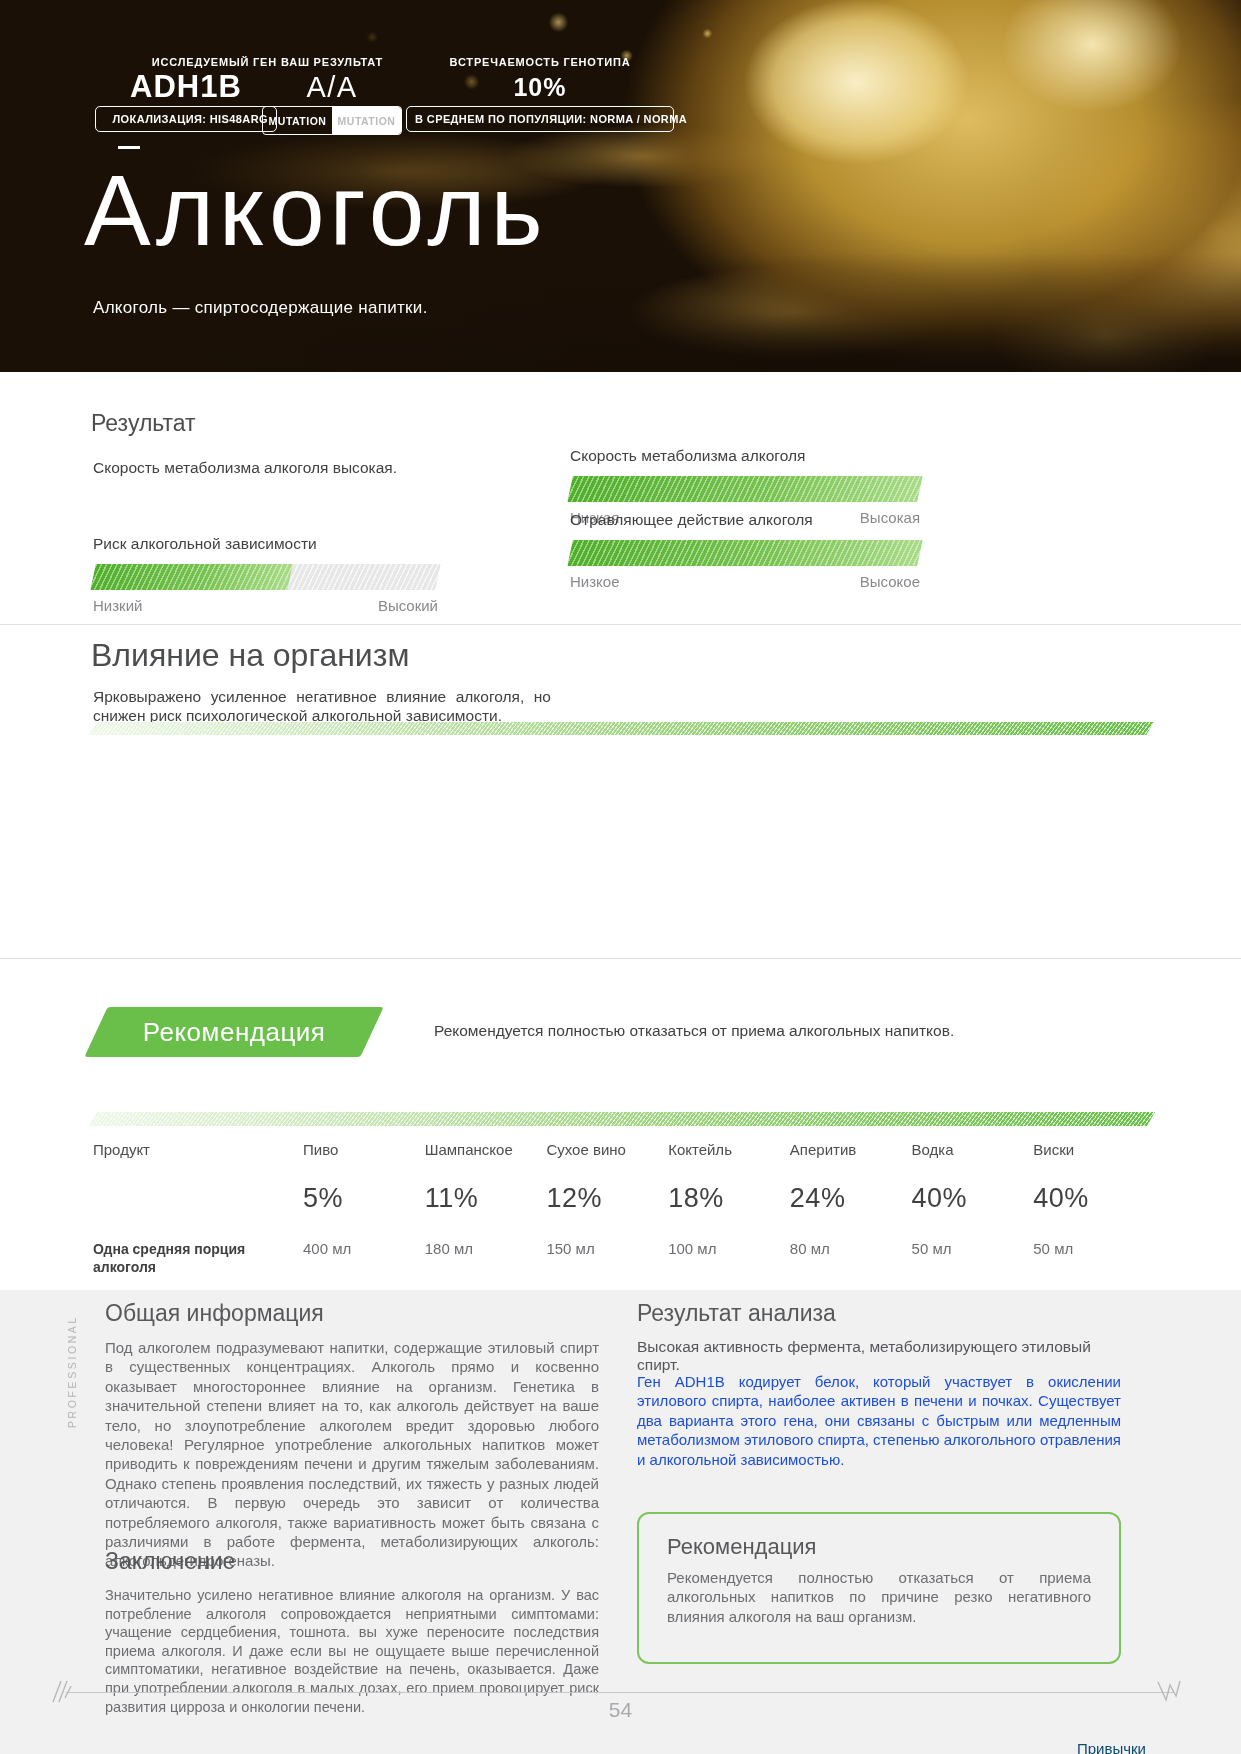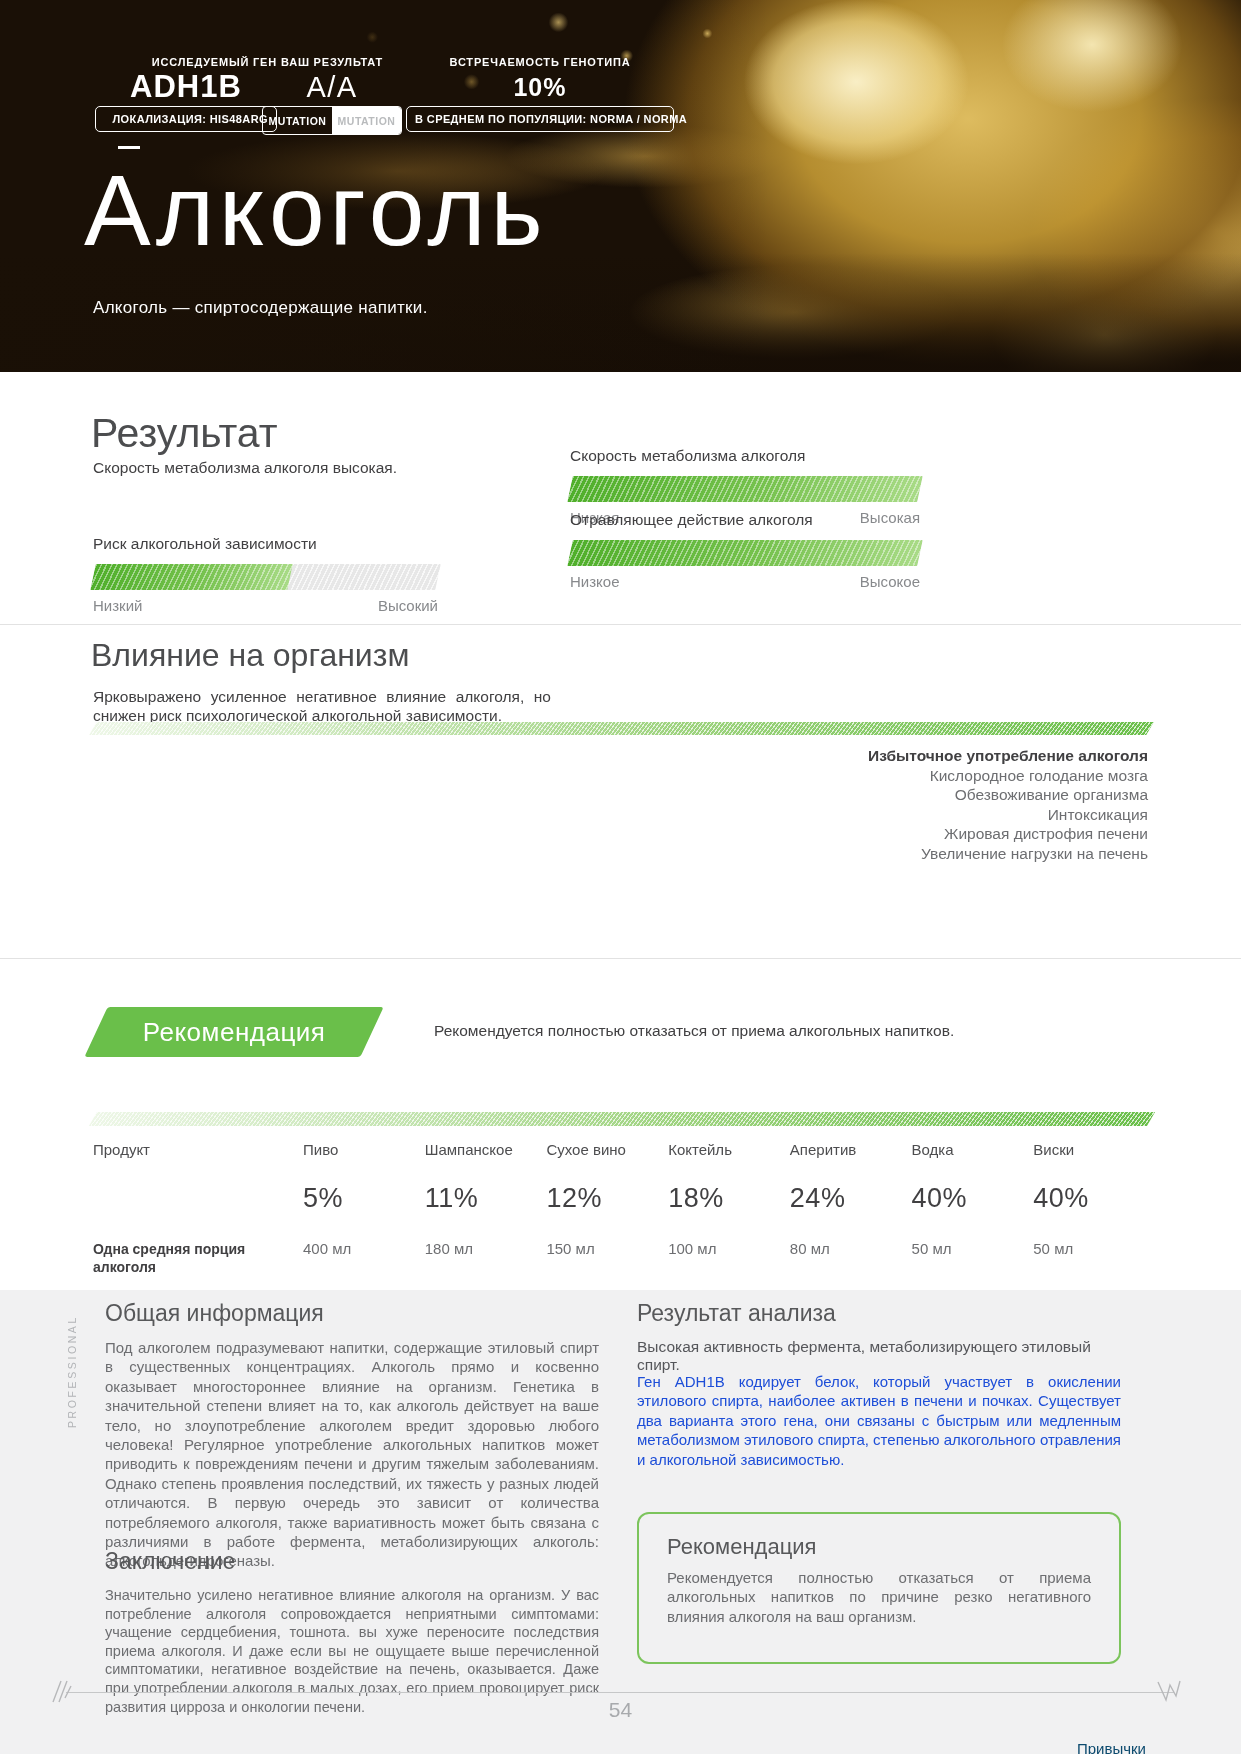--- a/index.html
+++ b/index.html
@@ -43,21 +43,21 @@
   .mut { display:flex; border:1.5px solid #fff; border-radius:4px; overflow:hidden; height:29px; background:transparent; }
   .mut span { flex:1; display:flex; align-items:center; justify-content:center; font-size:10.5px; font-weight:700; letter-spacing:0.5px; }
   .mut .mut-left  { color:#ffffff; }
   .mut .mut-right { background:#ffffff; color:#b9bbbd; }
   .title-dash { position:absolute; left:118px; top:146px; width:22px; height:3px; background:#fff; }
   .hero h1 { position:absolute; left:84px; top:158px; font-size:100px; line-height:1.05; font-weight:400; letter-spacing:5px; color:#ffffff; }
   .hero .subtitle { position:absolute; left:93px; top:298px; font-size:17px; letter-spacing:0.3px; color:#fdfdfd; }
 
   
   .h2 { position:absolute; color:#4c4d4f; font-weight:400; }
-  .result-heading { left:91px; top:410px; font-size:41px; }
+  .result-heading { left:91px; top:410px; font-size:23px; }
   .result-summary { position:absolute; left:93px; top:459px; font-size:15.5px; color:#414042; }
   .meter { position:absolute; }
   .meter-1 { left:570px; top:447px; width:350px; }
   .meter-2 { left:93px;  top:535px; width:345px; }
   .meter-3 { left:570px; top:511px; width:350px; }
   .m-label { font-size:15.5px; color:#414042; margin-bottom:11px; }
   .m-bar {
     position:relative; height:26px; transform:skewX(-12deg); overflow:hidden; border-radius:1px;
     background:repeating-linear-gradient(105deg, #f8f8f8 0 1.5px, #e7e7e7 1.5px 5px);
   }
@@ -193,28 +193,20 @@
       <span>Низкое</span>
       <span>Высокое</span>
     </div>
   </div>
 
   <div class="divider d1"></div>
 
   <h2 class="h2 influence-heading">Влияние на организм</h2>
   <p class="influence-text">Ярковыражено усиленное негативное влияние алкоголя, но снижен риск психологической алкогольной зависимости.</p>
   <div class="ribbon ribbon-1"></div>
-  <div class="effects">
-    <div>Избыточное употребление алкоголя</div>
-    <div>Кислородное голодание мозга</div>
-    <div>Обезвоживание организма</div>
-    <div>Интоксикация</div>
-    <div>Жировая дистрофия печени</div>
-    <div>Увеличение нагрузки на печень</div>
-  </div>
 
   <div class="divider d2"></div>
 
   <div class="banner">
     <span>Рекомендация</span>
   </div>
   <p class="rec-line">Рекомендуется полностью отказаться от приема алкогольных напитков.</p>
 
   <div class="ribbon ribbon-2"></div>
 

